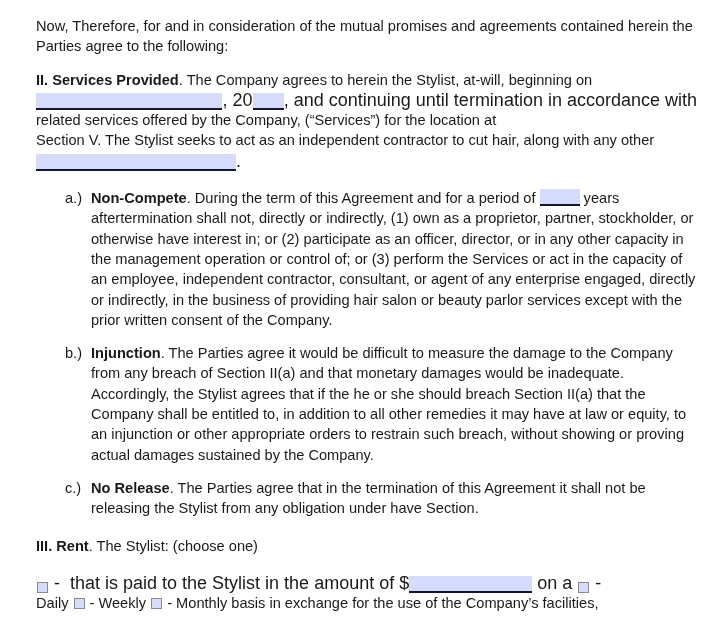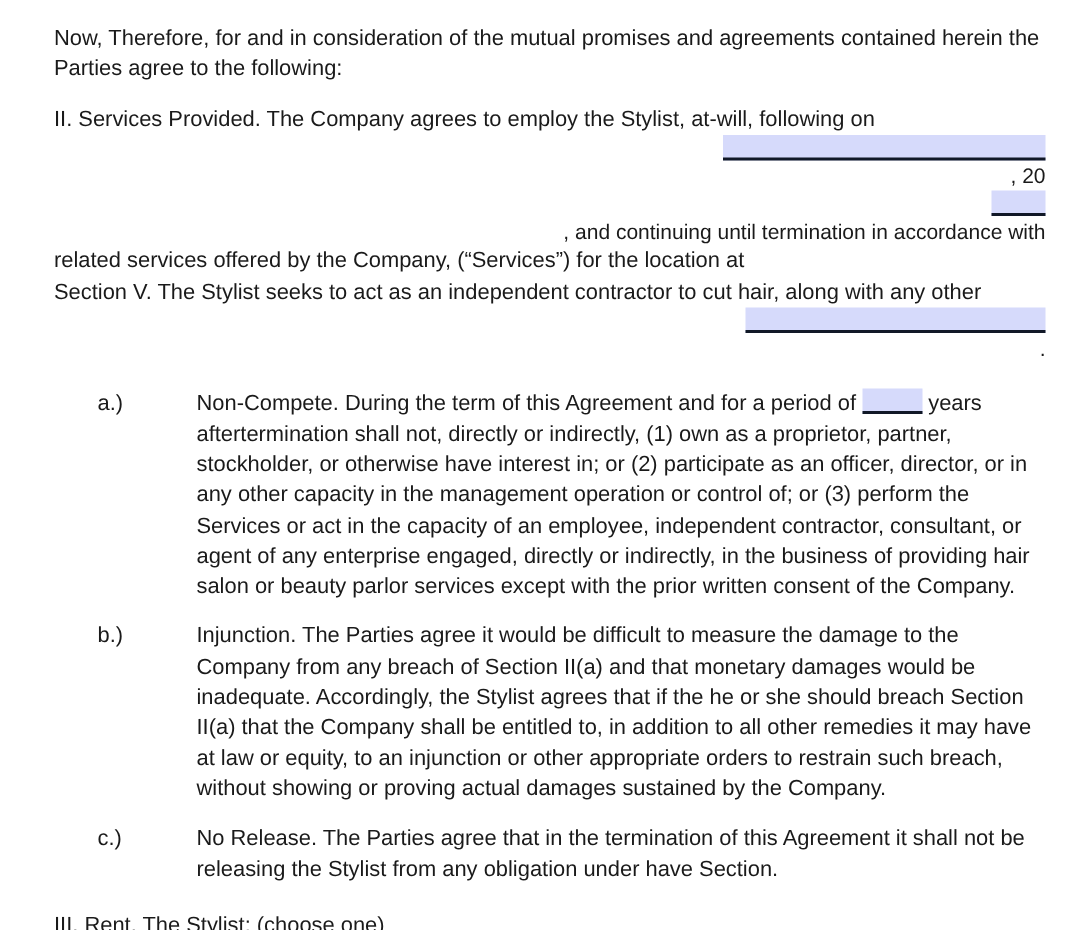--- a/index.html
+++ b/index.html
@@ -28,37 +28,36 @@
     margin: 0 0 0 0;
     text-align: left;
   }
   .blk-gap {
     height: 13px;
   }
   .blk-gap-lg {
     height: 17px;
   }
   b, .bold {
-    font-weight: normal;
+    font-weight: bold;
   }
   
   .clause {
     display: flex;
     font-size: 14.6px;
     line-height: 20.3px;
     padding-left: 29px;
   }
   .clause-marker {
     width: 26px;
     flex: 0 0 26px;
     text-align: left;
   }
   .clause-body {
     flex: 1 1 auto;
-    margin-left: 40px;
   }
   
   .field {
     display: inline-block;
     background: #d6dafb;
     border-bottom: 2px solid #111827;
     height: 15px;
     vertical-align: -3px;
     margin: 0 0 0 0;
   }
@@ -66,23 +65,22 @@
   .f-year   { width: 36px; }
   .f-addr   { width: 215px; }
   .f-city   { width: 182px; }
   .f-state  { width: 200px; }
   .f-years  { width: 40px; }
   .f-amount { width: 123px; }
 
   .fieldrow {
     display: flex;
     align-items: flex-end;
-    font-size: 14px;
+    font-size: 18px;
     line-height: 20.3px;
-    flex-direction: column;
   }
   .fieldrow .txt { white-space: pre; }
 
   
   .cbox {
     display: inline-block;
     width: 11px;
     height: 11px;
     background: #d6dafb;
     border: 1px solid #8a8a8a;
@@ -95,21 +93,21 @@
 <body>
 
 <div class="page">
 
   <p class="para">Now, Therefore, for and in consideration of the mutual promises and agreements contained herein the Parties agree to the following:</p>
 
   <div class="blk-gap"></div>
 
   <div>
     <div class="para">
-      <b>II. Services Provided</b><span>.</span><span> The Company agrees to employ the Stylist, at-will, following on</span>
+      <b>II. Services Provided</b><span>.</span><span> The Company agrees to herein the Stylist, at-will, beginning on</span>
     </div>
 
     <div class="fieldrow">
       <span class="field f-date"></span>
         <span class="txt">, 20</span>
         <span class="field f-year"></span>
         <span class="txt">, and continuing until termination in accordance with</span>
     </div>
 
     <div class="para">related services offered by the Company, (“Services”) for the location at</div>

